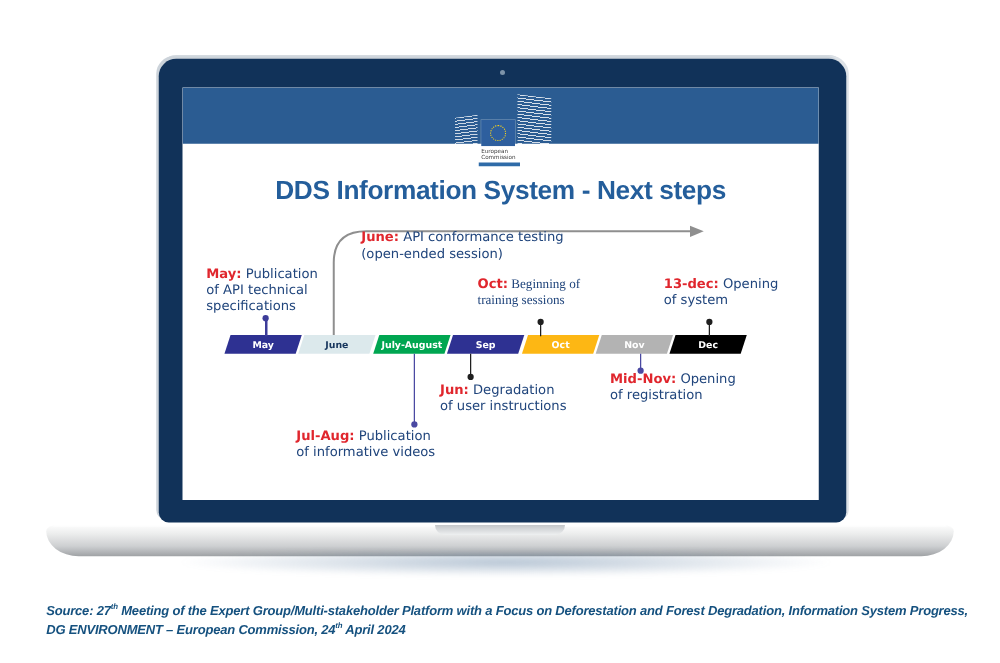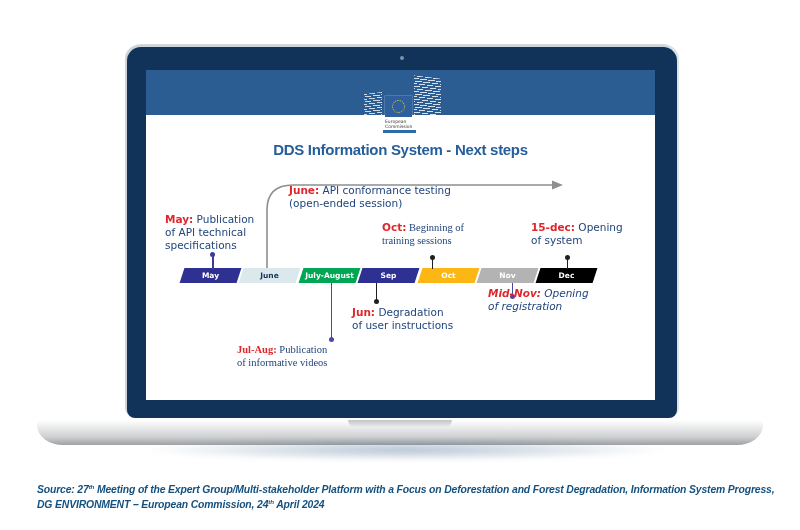--- a/index.html
+++ b/index.html
@@ -25,21 +25,21 @@
   .flag{position:absolute;left:23px;top:20px;width:27px;height:21px;background:#2e5f9e;
         box-shadow:0 0 0 .5px rgba(255,255,255,.35);}
   .stars{position:absolute;left:50%;top:50%;width:11px;height:11px;margin:-6.5px 0 0 -6.5px;
          border:1.5px dotted #ffd617;border-radius:50%;}
   .label-box{position:absolute;left:21px;top:41px;width:33px;height:13px;background:#fff;
              font-size:4.5px;line-height:5px;color:#3a3a3a;padding:1.5px 0 0 2px;box-sizing:border-box;}
   .ec-underline{position:absolute;left:21px;top:54px;width:33px;height:2.5px;background:#2f6ba8;}
 
   
   .slide-title{position:absolute;left:0;top:71px;width:100%;text-align:center;
-               font-family:"Liberation Sans",sans-serif;font-size:15px;font-weight:bold;
+               font-family:"Liberation Sans",sans-serif;font-size:21px;font-weight:bold;
                letter-spacing:-.3px;color:#245e9b;}
 
   
   .tl{position:absolute;left:0;top:0;width:509px;height:330px;}
   .arrow-svg{position:absolute;left:0;top:0;pointer-events:none;}
   .seg{position:absolute;top:198px;height:15px;width:57px;transform:skewX(-18deg);}
   .seg span{display:block;transform:skewX(18deg);font-size:7.5px;font-weight:bold;
             line-height:15px;text-align:center;}
   .conn{position:absolute;width:1.5px;background:#333;}
   .dot{position:absolute;width:5px;height:5px;border-radius:50%;background:#333;}
@@ -50,22 +50,22 @@
   #conn-midnov{left:365.5px;top:213px;height:12px;}#dot-midnov{left:363.8px;top:224px;}
   #conn-julaug{left:184.5px;top:213px;height:55px;}#dot-julaug{left:182.8px;top:266.5px;}
 
   .ms{position:absolute;font-size:10.5px;line-height:13px;color:#20457c;white-space:pre-line;}
   .ms .pfx{font-weight:bold;color:#e0262d;}
   #ms-may{left:19px;top:143px;}
   #ms-june{left:143px;top:114px;}
   #ms-oct{left:236px;top:151px;}
   #ms-dec16{left:385px;top:151px;}
   #ms-sep{left:206px;top:236px;}
-  #ms-midnov{left:342px;top:217px;font-style:italic;}
-  #ms-julaug{left:91px;top:273px;font-family:Liberation Serif, serif;}
+  #ms-midnov{left:342px;top:227px;}
+  #ms-julaug{left:91px;top:273px;}
 
   
   .base{position:absolute;left:37px;top:420px;width:726px;height:25px;
         border-radius:8px 8px 26px 26px / 5px 5px 20px 20px;
         background:linear-gradient(180deg,#fdfdfd 0%,#eceded 28%,#cdcfd1 68%,#9fa2a5 100%);}
   .base::before{content:"";position:absolute;left:6px;top:0;right:6px;height:2px;
         background:linear-gradient(180deg,#ffffff,rgba(255,255,255,0));border-radius:2px;}
   .notch{position:absolute;left:50%;top:0;transform:translateX(-50%);width:104px;height:8px;
         background:linear-gradient(180deg,#c3c6c9,#eef0f1);border-radius:0 0 9px 9px;}
   .floor-shadow{position:absolute;left:40px;top:441px;width:730px;height:34px;
@@ -147,21 +147,21 @@
         <div class="conn" id="conn-julaug" style="background: rgb(74, 73, 162);"></div>
         <div class="dot" id="dot-julaug" style="background: rgb(74, 73, 162);"></div>
 
         <div class="ms" id="ms-june"><span class="pfx" style="color: rgb(224, 38, 45);">June:</span><span class="bdy" style="color: rgb(32, 69, 124);"> API conformance testing
 (open-ended session)</span></div>
         <div class="ms" id="ms-may"><span class="pfx" style="color: rgb(224, 38, 45);">May:</span><span class="bdy" style="color: rgb(32, 69, 124);"> Publication
 of API technical
 specifications</span></div>
         <div class="ms" id="ms-oct"><span class="pfx" style="color: rgb(224, 38, 45); text-align: center;">Oct:</span><span class="bdy" style="color: rgb(32, 69, 124); font-family: Liberation Serif, serif;"> Beginning of
 training sessions</span></div>
-        <div class="ms" id="ms-dec16"><span class="pfx" style="color: rgb(224, 38, 45);">15-dec:</span><span class="bdy" style="color: rgb(32, 69, 124); margin-top: 41px;"> Opening
+        <div class="ms" id="ms-dec16"><span class="pfx" style="color: rgb(224, 38, 45);">13-dec:</span><span class="bdy" style="color: rgb(32, 69, 124); margin-top: 41px;"> Opening
 of system</span></div>
         <div class="ms" id="ms-sep"><span class="pfx" style="color: rgb(224, 38, 45);">Jun:</span><span class="bdy" style="color: rgb(32, 69, 124);"> Degradation
 of user instructions</span></div>
         <div class="ms" id="ms-midnov"><span class="pfx" style="color: rgb(224, 38, 45);">Mid-Nov:</span><span class="bdy" style="color: rgb(32, 69, 124);"> Opening
 of registration</span></div>
         <div class="ms" id="ms-julaug"><span class="pfx" style="color: rgb(224, 38, 45);">Jul-Aug:</span><span class="bdy" style="color: rgb(32, 69, 124);"> Publication
 of informative videos</span></div>
       </div>
     </div>
   </div>

